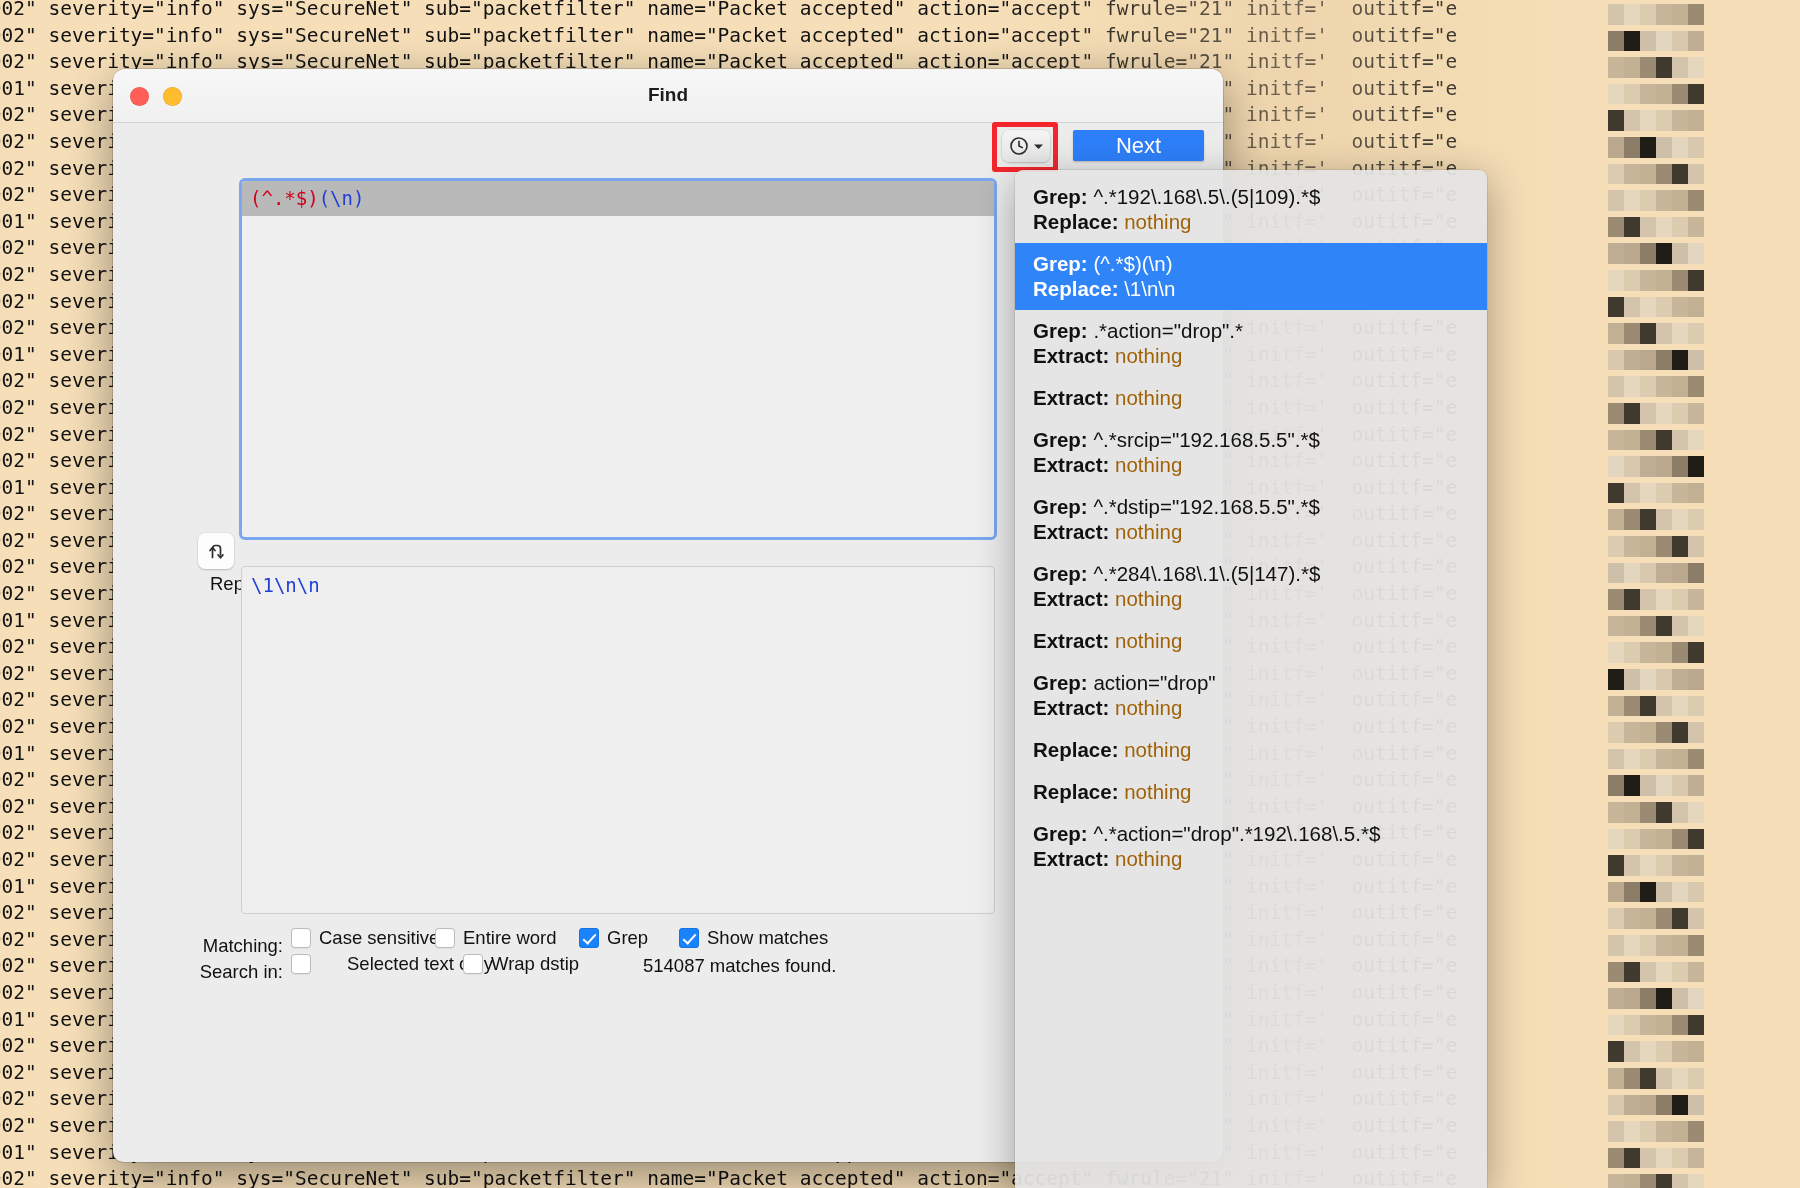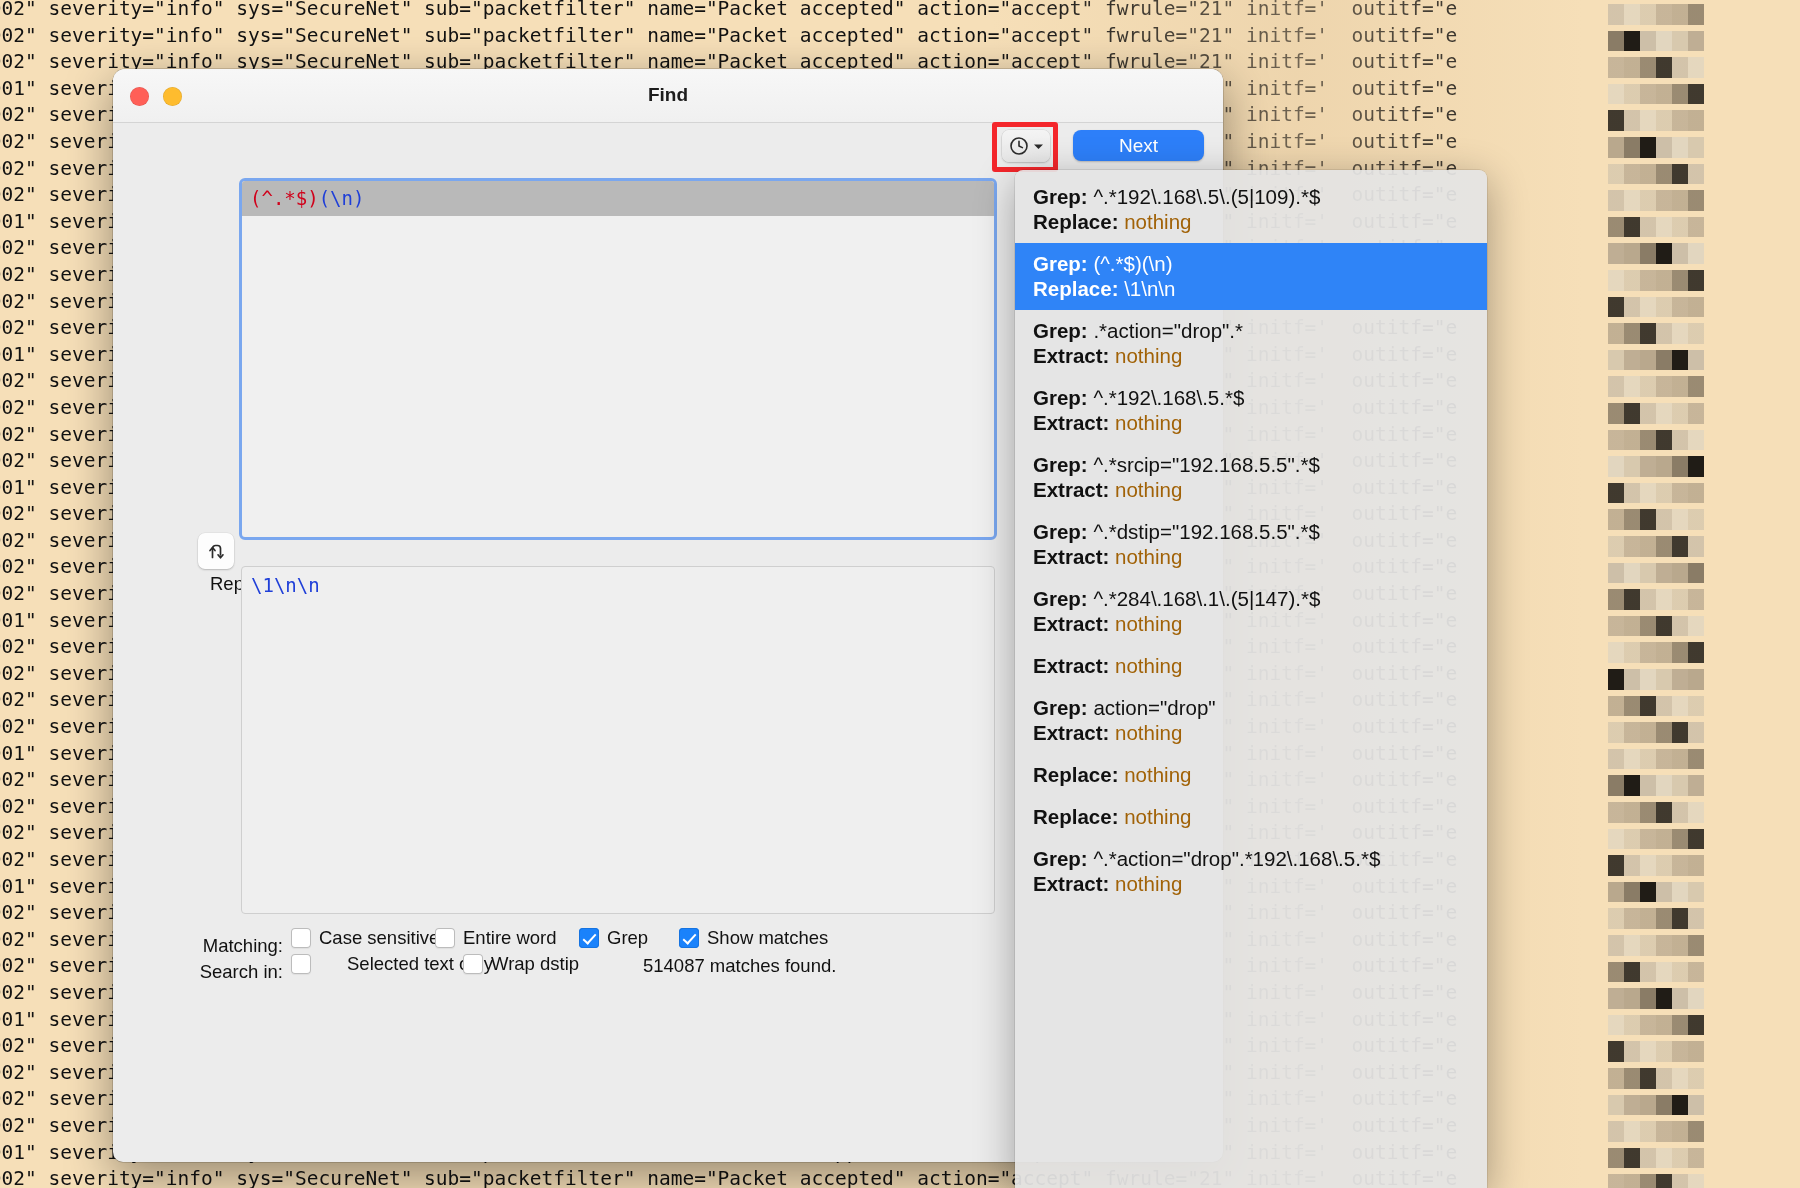--- a/index.html
+++ b/index.html
@@ -181,23 +181,23 @@
     font-size: 18.5px; color: #111;
     white-space: nowrap;
   }
 
   
   #next-btn {
     position: absolute;
     left: 1073px; top: 130px;
     width: 131px; height: 31px;
     background: #2d7ff9;
-    border-radius: 8px;
+    border-radius: 2px;
     color: #fff;
-    font-size: 19px;
+    font-size: 22px;
     display: flex; align-items: center; justify-content: center;
     box-shadow: 0 1px 2px rgba(0,0,0,.22);
     cursor: pointer;
     z-index: 6;
   }
 
   
   #history-btn {
     position: absolute;
     left: 1002px; top: 130px;
@@ -430,21 +430,20 @@
     </div>
     <div class="menu-item sel">
       <div class="mi-line"><span class="mi-key">Grep:</span> <span class="mi-val">(^.*$)(\n)</span></div>
       <div class="mi-line"><span class="mi-key">Replace:</span> <span class="mi-val">\1\n\n</span></div>
     </div>
     <div class="menu-item">
       <div class="mi-line"><span class="mi-key">Grep:</span> <span class="mi-val">.*action="drop".*</span></div>
       <div class="mi-line"><span class="mi-key">Extract:</span> <span class="mi-val empty">nothing</span></div>
     </div>
     <div class="menu-item">
-      <div class="mi-line"><span class="mi-key">Grep:</span> <span class="mi-val">^.*192\.168\.5.*$</span></div>
       <div class="mi-line"><span class="mi-key">Extract:</span> <span class="mi-val empty">nothing</span></div>
     </div>
     <div class="menu-item">
       <div class="mi-line"><span class="mi-key">Grep:</span> <span class="mi-val">^.*srcip="192.168.5.5".*$</span></div>
       <div class="mi-line"><span class="mi-key">Extract:</span> <span class="mi-val empty">nothing</span></div>
     </div>
     <div class="menu-item">
       <div class="mi-line"><span class="mi-key">Grep:</span> <span class="mi-val">^.*dstip="192.168.5.5".*$</span></div>
       <div class="mi-line"><span class="mi-key">Extract:</span> <span class="mi-val empty">nothing</span></div>
     </div>

